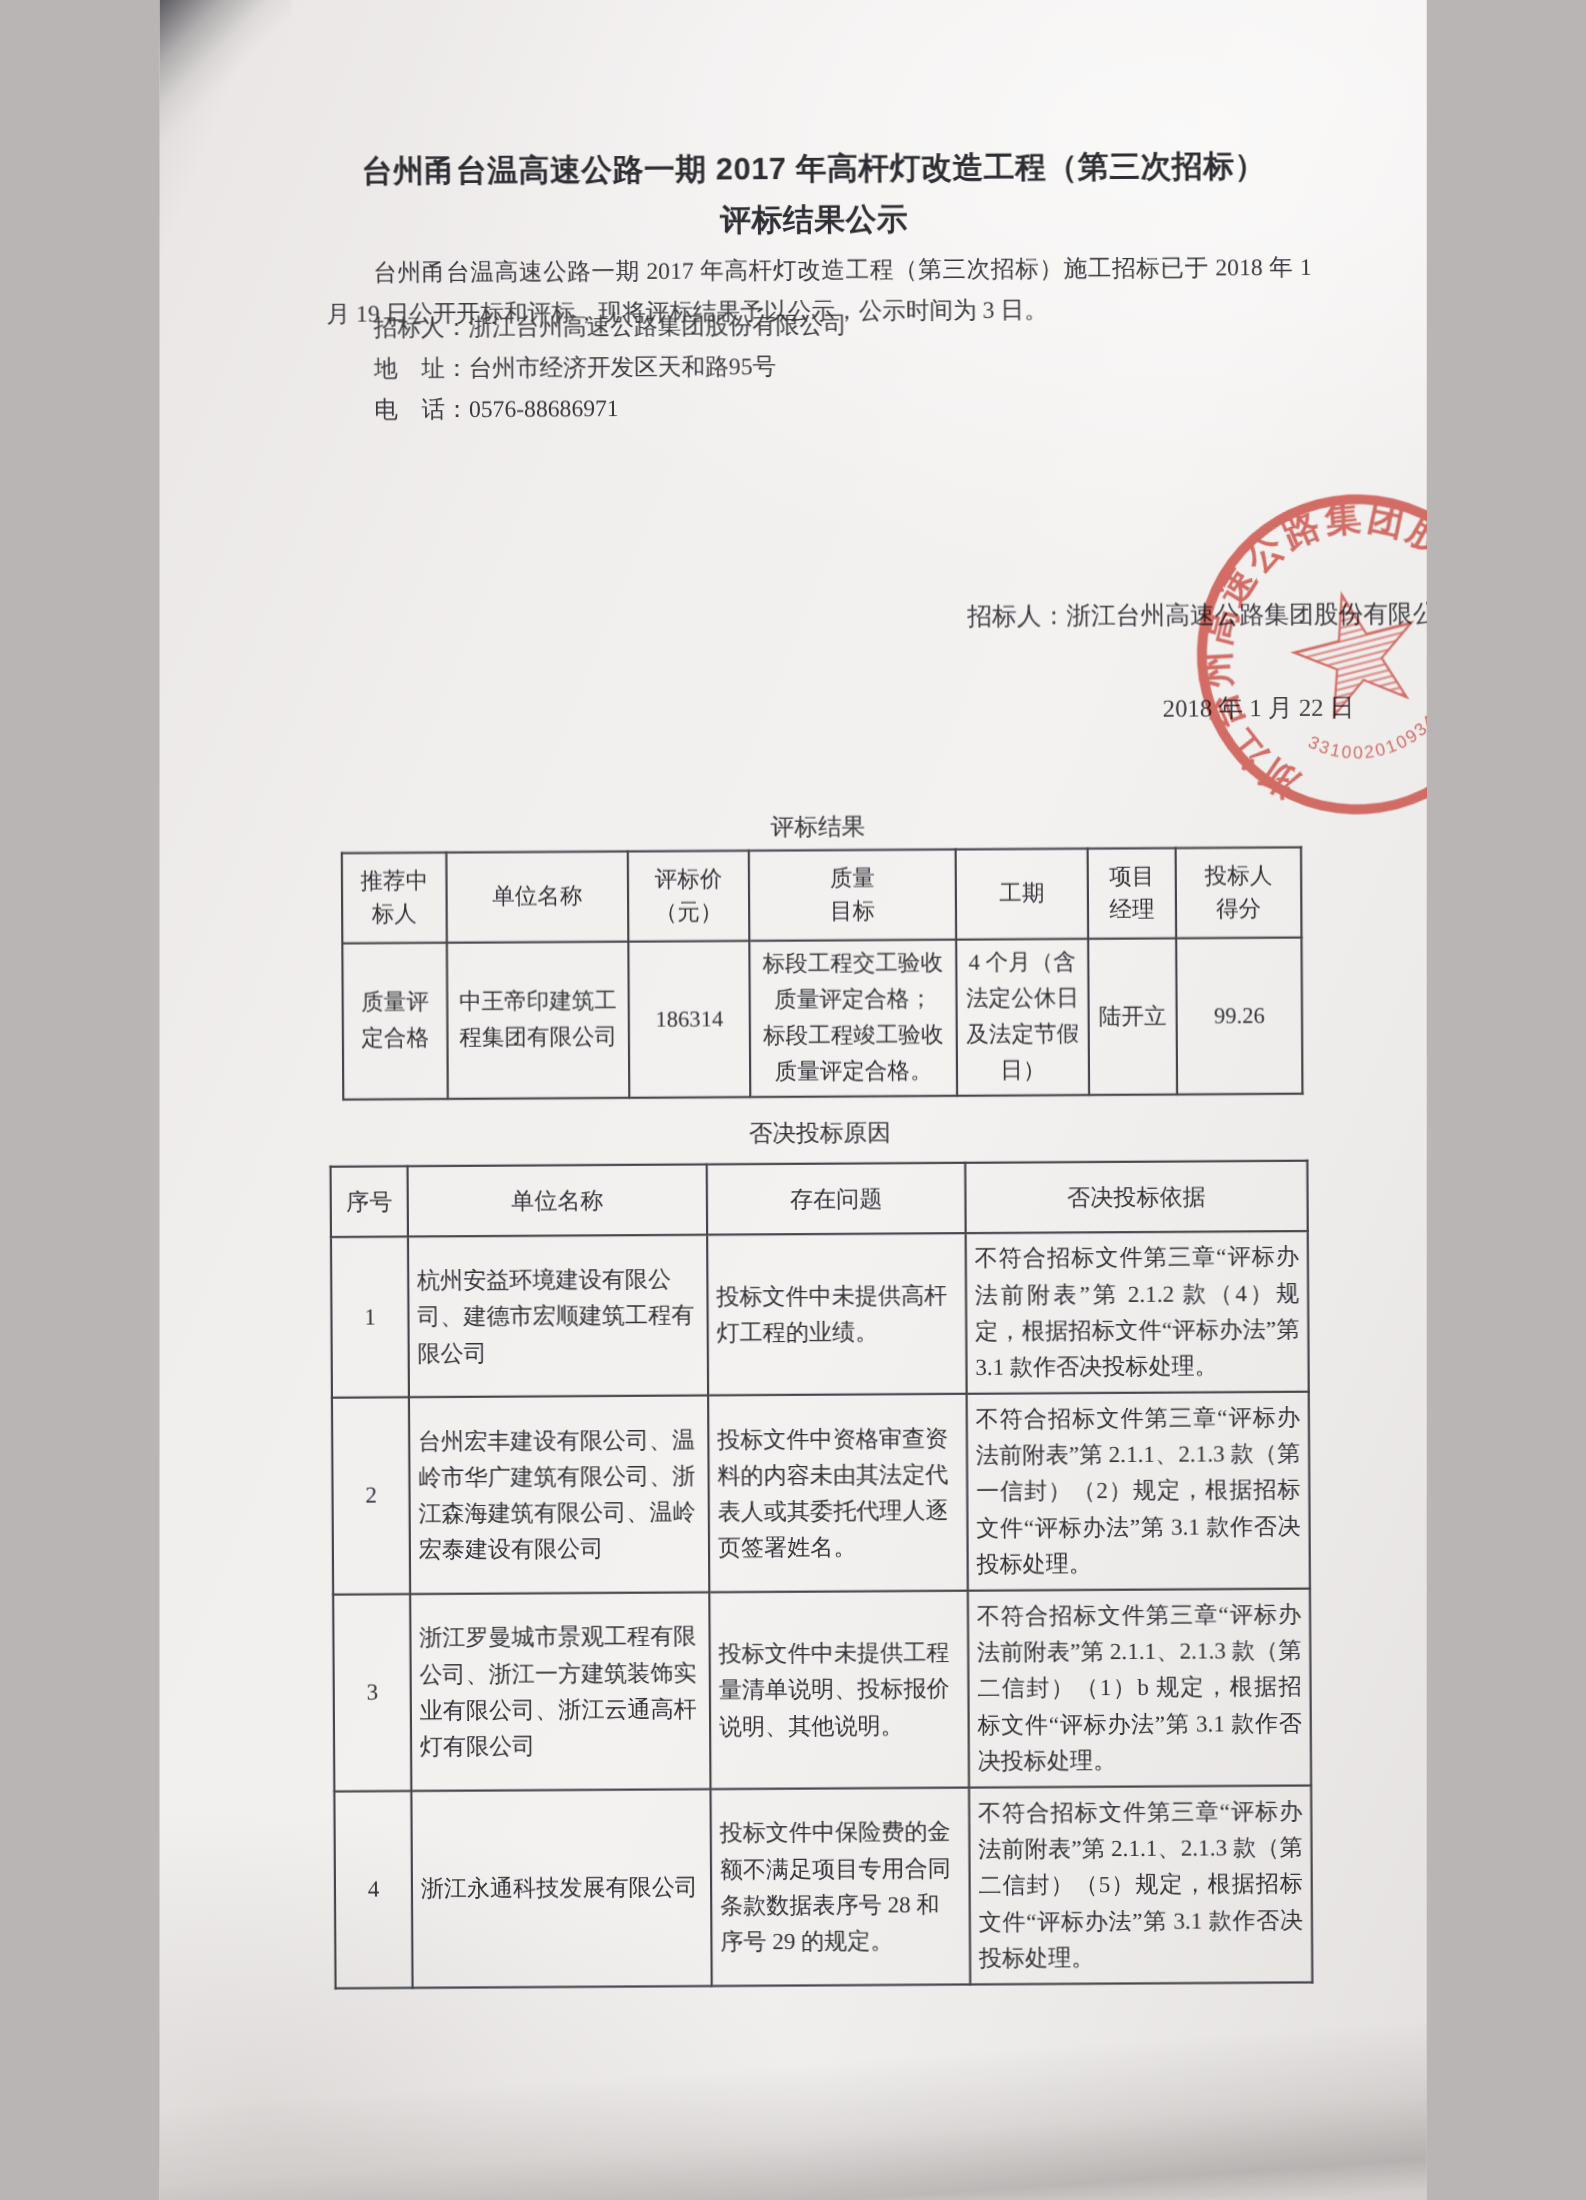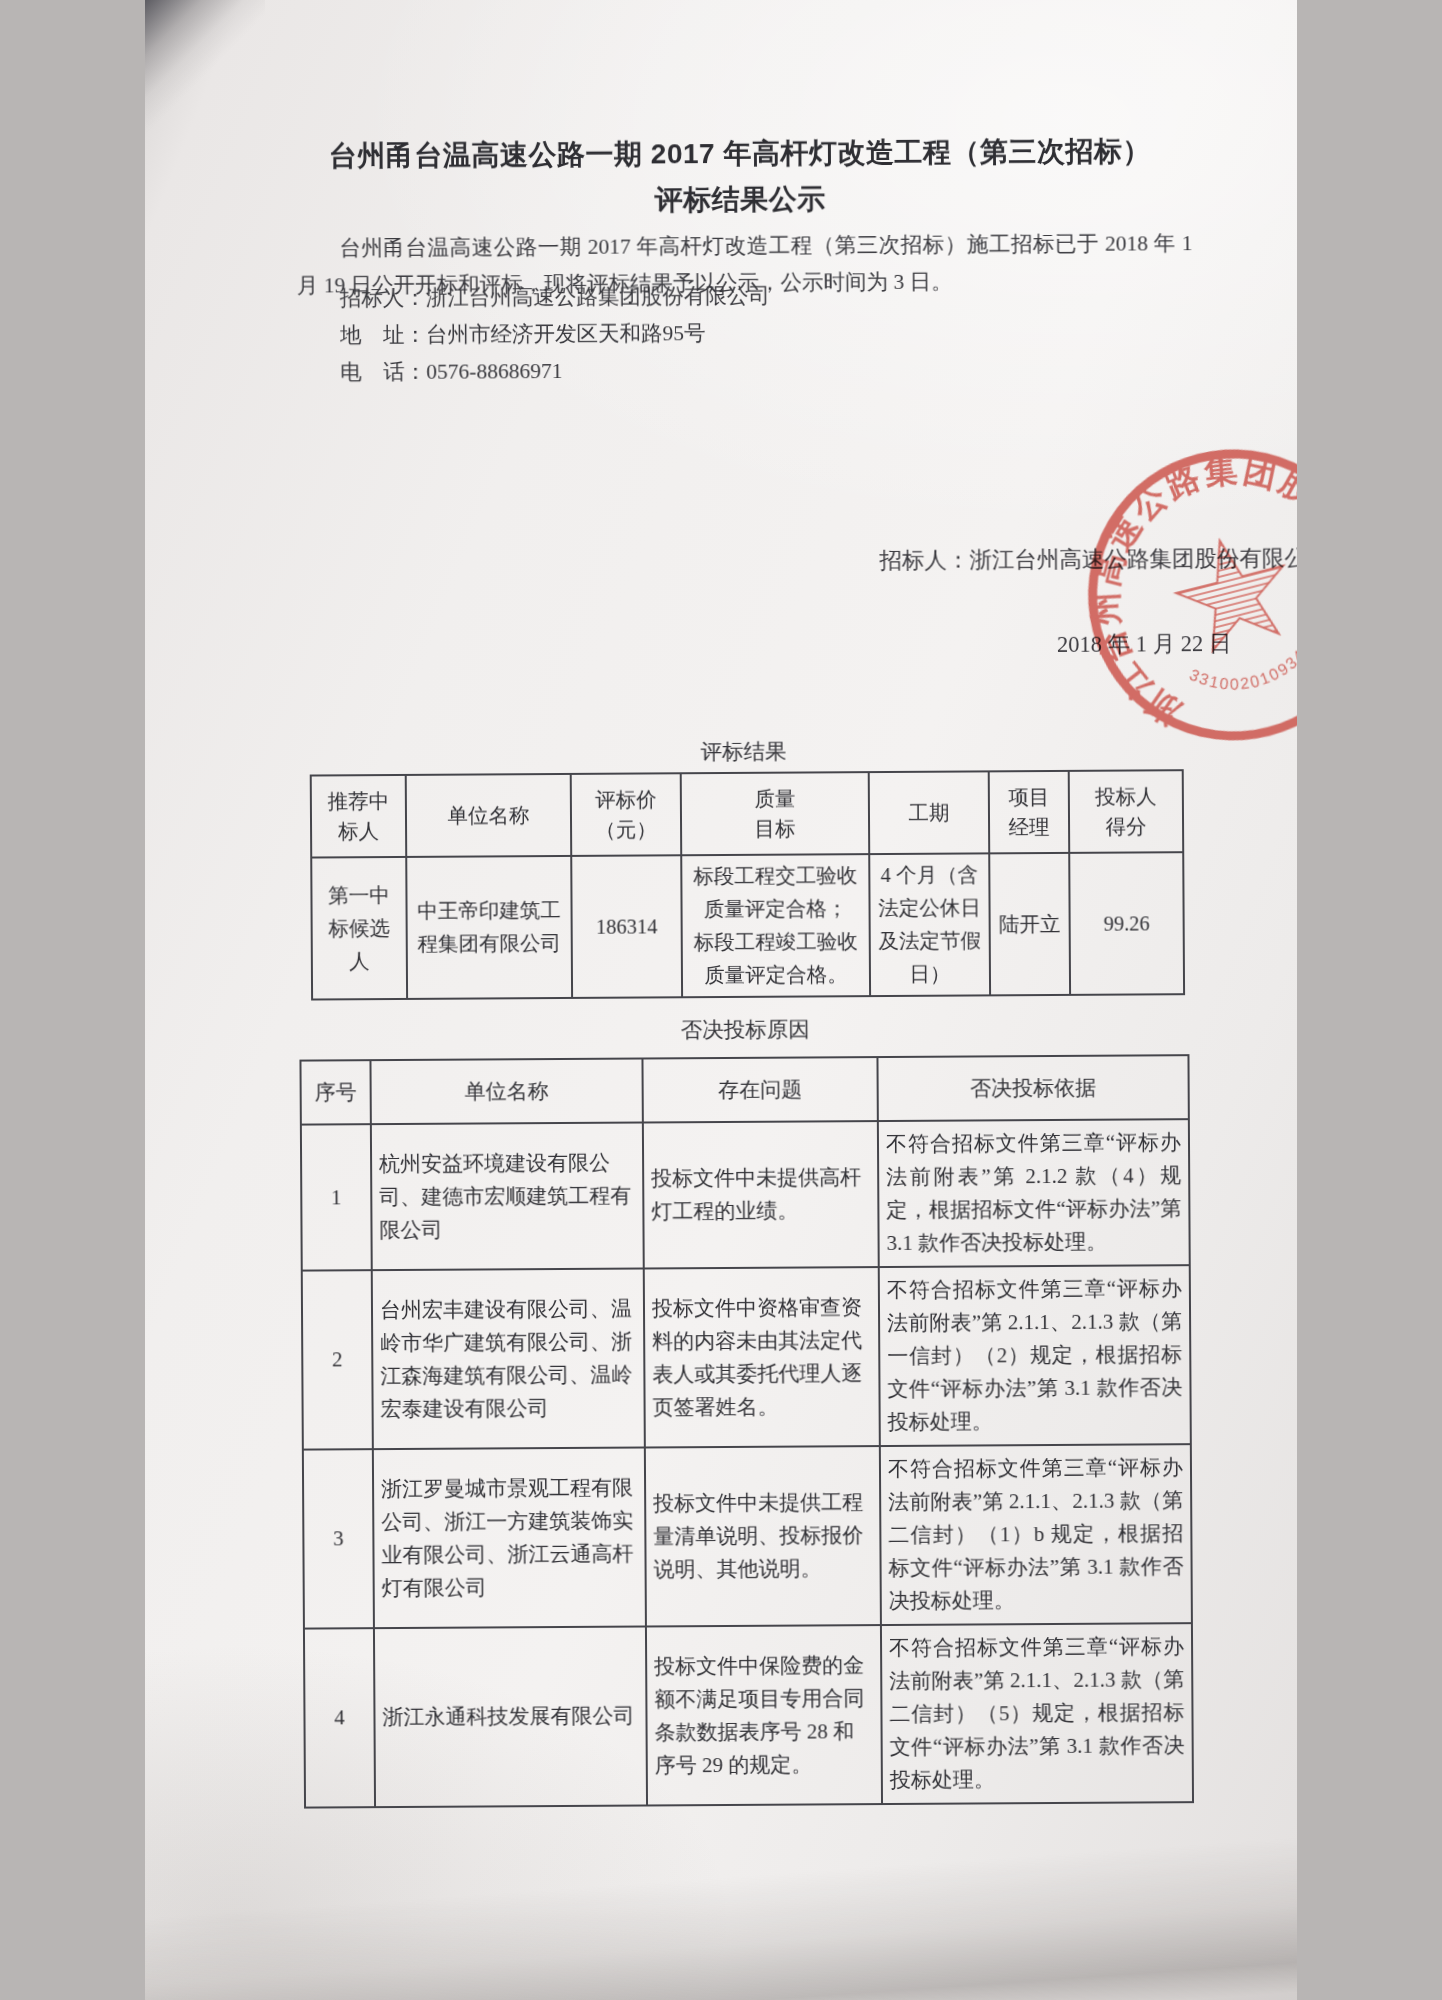--- a/index.html
+++ b/index.html
@@ -116,21 +116,21 @@
 （元）</th>
         <th>质量
 目标</th>
         <th>工期</th>
         <th>项目
 经理</th>
         <th>投标人
 得分</th>
       </tr>
       <tr>
-        <td>第一中标候选人</td>
+        <td>质量评定合格</td>
         <td>中王帝印建筑工程集团有限公司</td>
         <td>186314</td>
         <td class="pre">标段工程交工验收
 质量评定合格；
 标段工程竣工验收
 质量评定合格。</td>
         <td>4 个月（含法定公休日及法定节假日）</td>
         <td>陆开立</td>
         <td>99.26</td>
       </tr>

